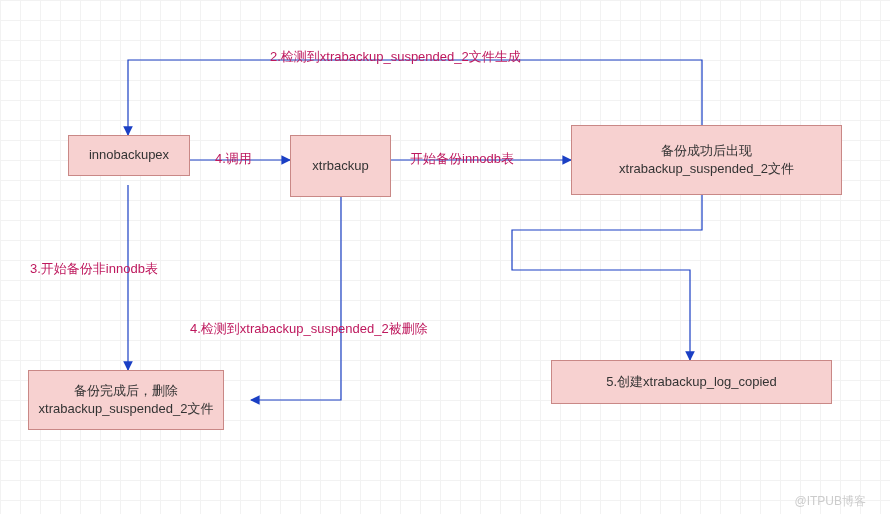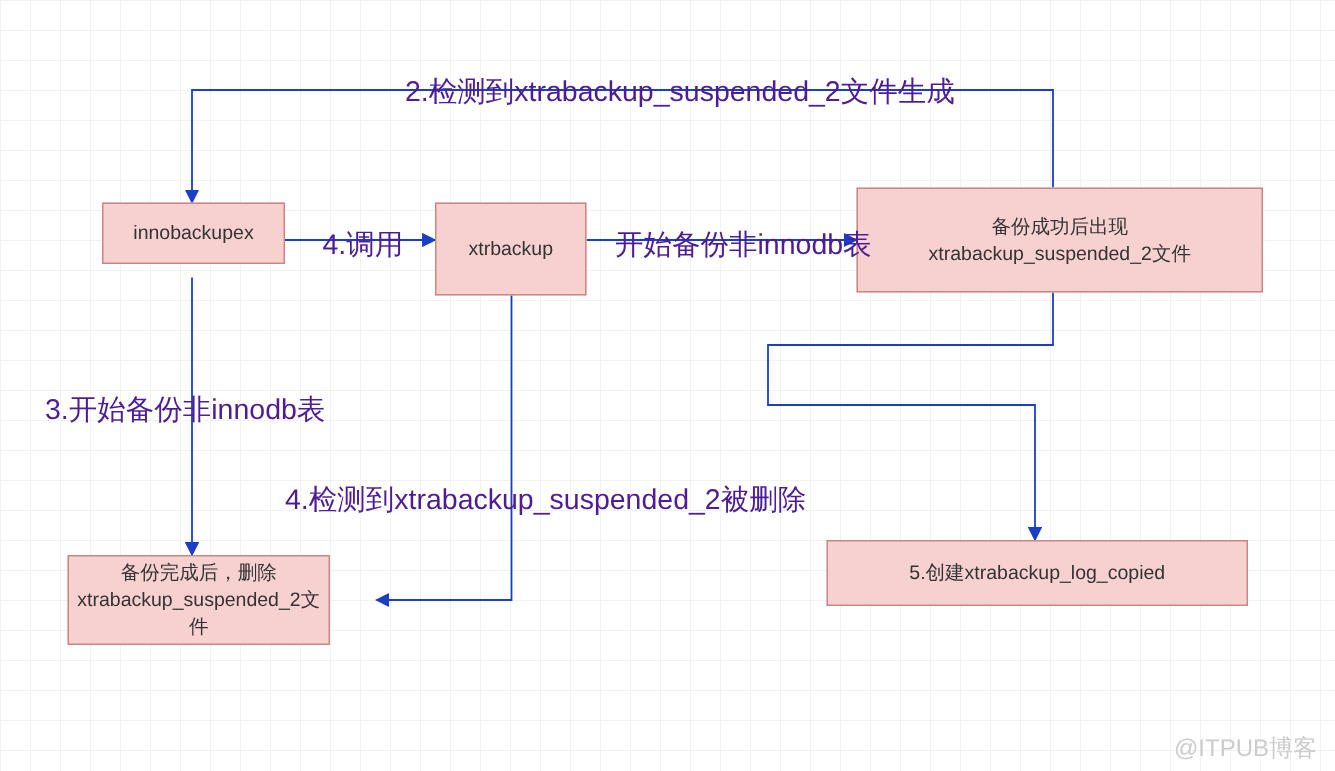--- a/index.html
+++ b/index.html
@@ -1,21 +1,21 @@
 <!DOCTYPE html>
 <html><head>
 <meta charset="utf-8">
 <style>
 html,body{margin:0;padding:0;width:890px;height:514px;overflow:hidden;font-family:"Microsoft YaHei",Arial,sans-serif;font-size:13px;color:#333;background:#fff}
 .grid{position:absolute;inset:0;background-image:linear-gradient(#f2f2f2 1px,transparent 1px),linear-gradient(90deg,#f2f2f2 1px,transparent 1px);background-size:20px 20px}
 .node{position:absolute;background:#f7d1d0;border:1px solid #c98886;display:flex;align-items:center;justify-content:center;text-align:center;line-height:1.4;padding:4px;box-sizing:border-box}
 svg{position:absolute;inset:0;width:890px;height:514px;pointer-events:none}
 .conn{stroke:#1a3fc4;stroke-width:1.2;fill:none}
-.edge-label{position:absolute;font-size:19px;color:#4c1d95;background:transparent;white-space:nowrap}
-.watermark{position:absolute;right:12px;bottom:4px;font-size:16px;color:#ccc}
+.edge-label{position:absolute;font-size:13px;color:#be185d;background:transparent;white-space:nowrap}
+.watermark{position:absolute;right:24px;bottom:4px;font-size:12px;color:#ccc}
 </style>
 </head>
 <body>
 
 <div class="grid"></div>
 
 <svg>
   <defs>
     <marker id="arr" viewBox="0 0 10 10" refX="9" refY="5" markerWidth="8" markerHeight="8" orient="auto-start-reverse">
       <path d="M0 0 L10 5 L0 10 z" fill="#1a3fc4"></path>
@@ -36,25 +36,25 @@
 </svg>
 
 <div class="node" style="left:68px;top:135px;width:122px;height:41px">
     <span>innobackupex</span>
   </div>
 <div class="node" style="left:290px;top:135px;width:101px;height:62px">
     <span>xtrbackup</span>
   </div>
 <div class="node" style="left:571px;top:125px;width:271px;height:70px;white-space:pre-line"><span>备份成功后出现
 xtrabackup_suspended_2文件</span></div>
-<div class="node" style="left:45px;top:370px;width:175px;height:60px;white-space:pre-line"><span>备份完成后，删除
+<div class="node" style="left:28px;top:370px;width:196px;height:60px;white-space:pre-line"><span>备份完成后，删除
 xtrabackup_suspended_2文件</span></div>
 <div class="node" style="left:551px;top:360px;width:281px;height:44px">
     <span>5.创建xtrabackup_log_copied</span>
   </div>
 
 <div class="edge-label" style="left:215px;top:150px">4.调用</div>
-<div class="edge-label" style="left:410px;top:150px">开始备份非innodb表</div>
+<div class="edge-label" style="left:410px;top:150px">开始备份innodb表</div>
 <div class="edge-label" style="left:270px;top:48px">2.检测到xtrabackup_suspended_2文件生成</div>
 <div class="edge-label" style="left:30px;top:260px">3.开始备份非innodb表</div>
 <div class="edge-label" style="left:190px;top:320px">4.检测到xtrabackup_suspended_2被删除</div>
 
 <div class="watermark">@ITPUB博客</div>
 
 </body></html>

